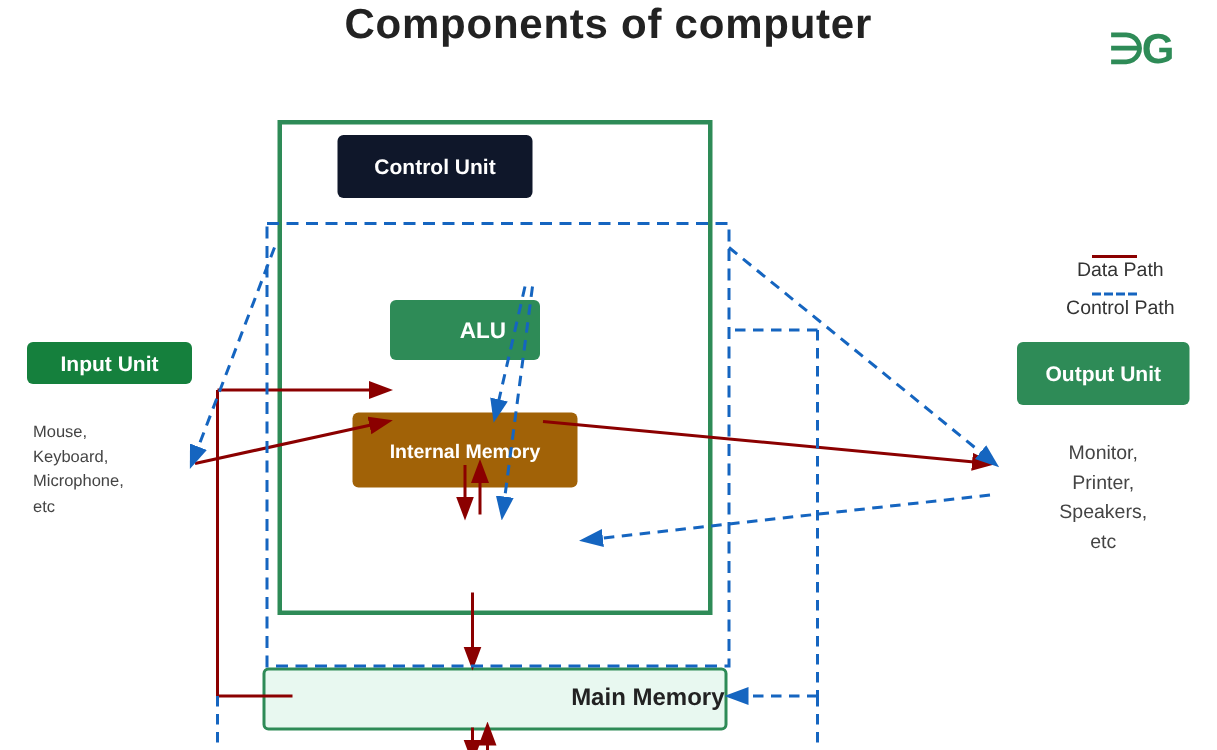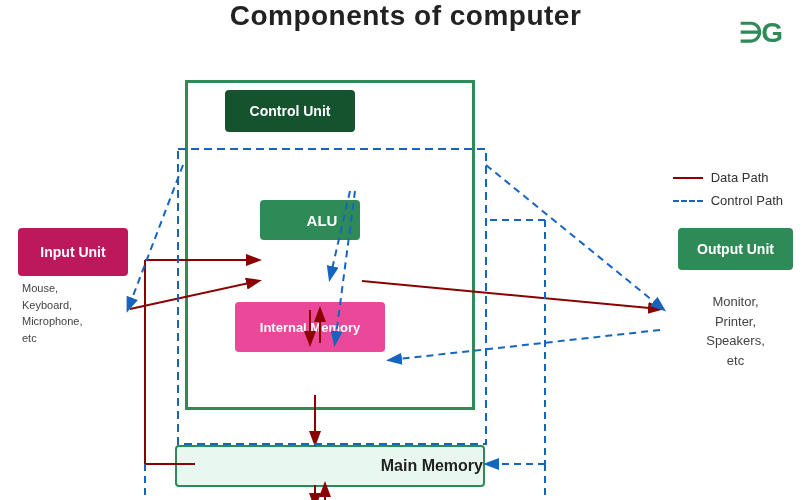--- a/index.html
+++ b/index.html
@@ -50,21 +50,21 @@
       z-index: 1;
     }
 
     
     .control-unit {
       position: absolute;
       left: 225px;
       top: 30px;
       width: 130px;
       height: 42px;
-      background: #14532d;
+      background: #0f172a;
       border-radius: 4px;
       display: flex;
       align-items: center;
       justify-content: center;
       z-index: 2;
     }
     .control-unit span {
       color: #fff;
       font-weight: bold;
       font-size: 14px;
@@ -91,27 +91,26 @@
       margin-left: 24px;
     }
 
     
     .internal-memory {
       position: absolute;
       left: 235px;
       top: 215px;
       width: 150px;
       height: 50px;
-      background: #ec4899;
-      border-radius: 4px;
-      display: flex;
-      align-items: center;
-      justify-content: center;
-      z-index: 2;
-      margin-top: 27px;
+      background: #a16207;
+      border-radius: 4px;
+      display: flex;
+      align-items: center;
+      justify-content: center;
+      z-index: 2;
     }
     .internal-memory span {
       color: #fff;
       font-weight: bold;
       font-size: 13px;
       text-align: center;
     }
 
     
     .main-memory {
@@ -133,22 +132,22 @@
       font-weight: bold;
       font-size: 16px;
     }
 
     
     .input-unit {
       position: absolute;
       left: 18px;
       top: 168px;
       width: 110px;
-      height: 48px;
-      background: #be185d;
+      height: 28px;
+      background: #15803d;
       border-radius: 4px;
       display: flex;
       align-items: center;
       justify-content: center;
       z-index: 2;
     }
     .input-unit span {
       color: #fff;
       font-weight: bold;
       font-size: 14px;
@@ -200,20 +199,21 @@
       position: absolute;
       right: 28px;
       top: 110px;
       font-size: 13px;
       color: #333;
     }
     .legend-item {
       display: flex;
       align-items: center;
       margin-bottom: 8px;
+      flex-direction: column;
     }
     .legend-line-solid {
       width: 30px;
       height: 2px;
       background: #8b0000;
       margin-right: 8px;
     }
     .legend-line-dashed {
       width: 30px;
       height: 2px;

